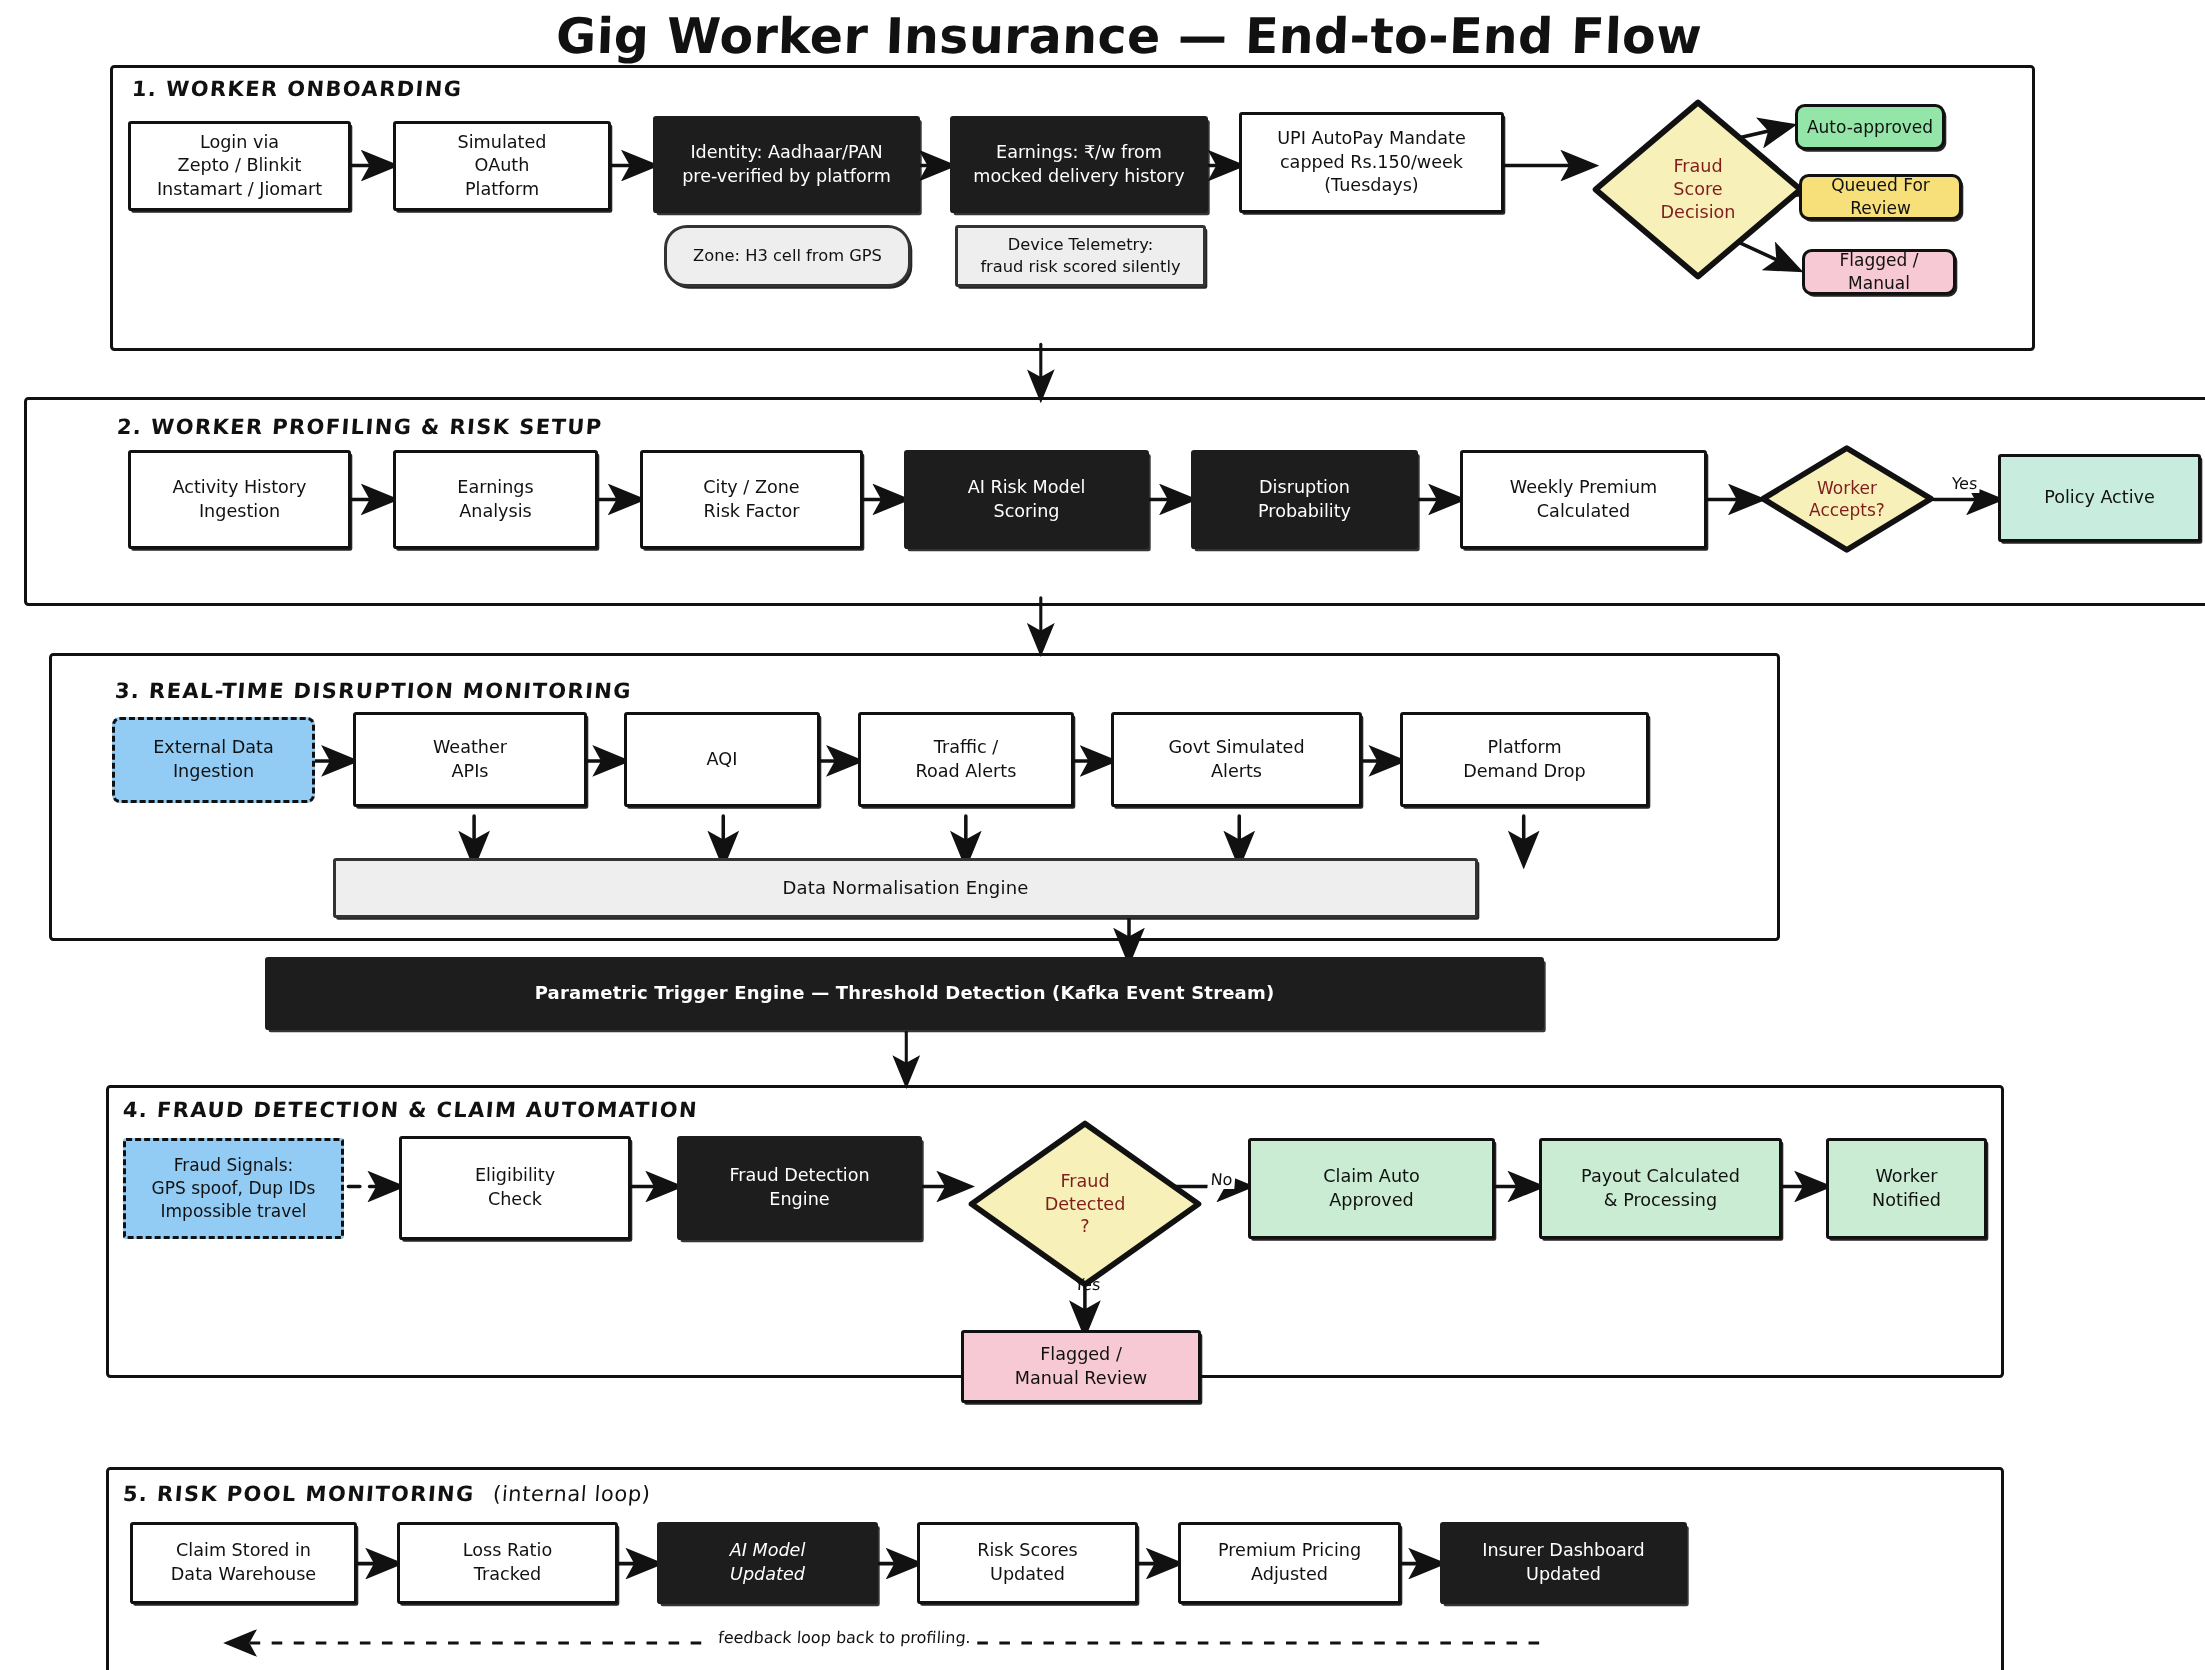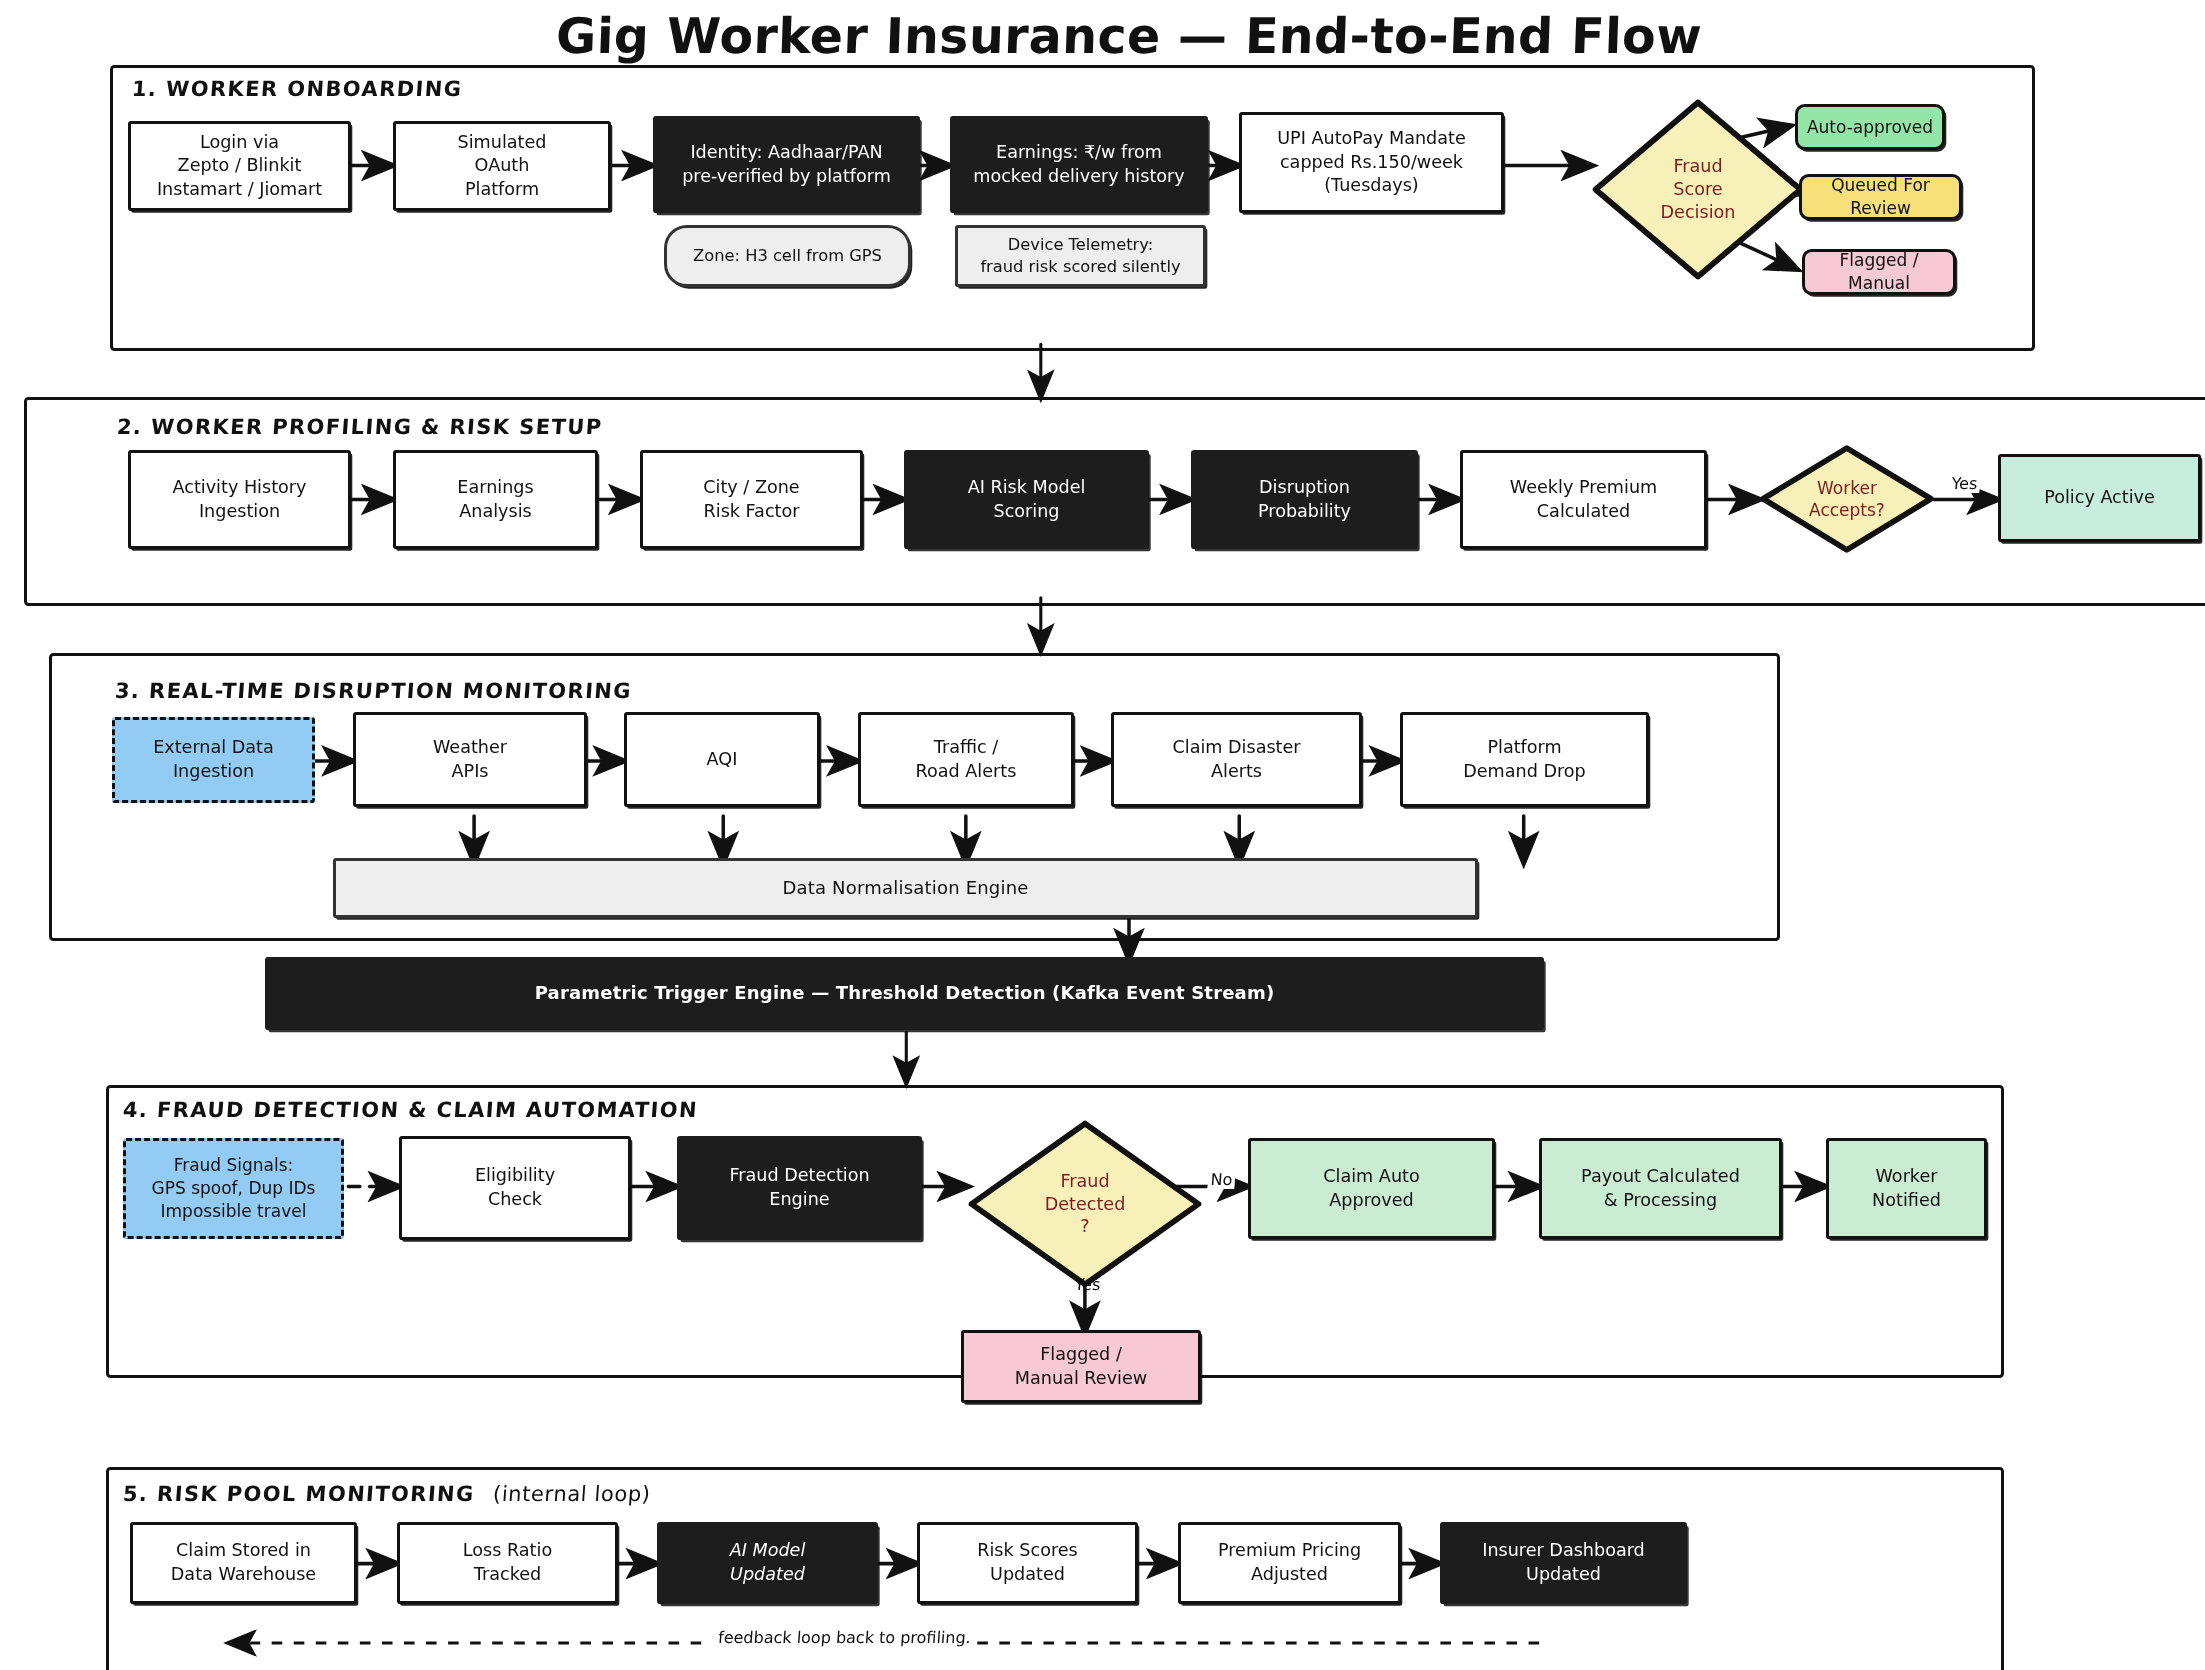--- a/index.html
+++ b/index.html
@@ -214,32 +214,32 @@
 Accepts?</div>
   </div>
 
   <div class="edge-label" style="left:1949px;top:474px;">Yes</div>
 
   <div class="node mint" style="left:1998px;top:454px;width:203px;height:88px;">Policy Active</div>
 
   <div class="section" style="left:49px;top:653px;width:1725px;height:282px;"></div>
   <div class="section-label" style="left:115px;top:679px;">3.  REAL-TIME DISRUPTION MONITORING</div>
 
-  <div class="node blue" style="left:112px;top:717px;width:203px;height:86px;white-space:pre-line;">External Data
+  <div class="node blue" style="left:112px;top:717px;width:203px;height:86px;white-space:pre-line;border-radius:8px;">External Data
 Ingestion</div>
 
   <div class="node" style="left:353px;top:712px;width:234px;height:95px;white-space:pre-line;">Weather
 APIs</div>
 
   <div class="node" style="left:624px;top:712px;width:196px;height:95px;white-space:pre-line;">AQI</div>
 
   <div class="node" style="left:858px;top:712px;width:216px;height:95px;white-space:pre-line;">Traffic /
 Road Alerts</div>
 
-  <div class="node" style="left:1111px;top:712px;width:251px;height:95px;white-space:pre-line;">Claim Disaster
+  <div class="node" style="left:1111px;top:712px;width:251px;height:95px;white-space:pre-line;">Govt Simulated
 Alerts</div>
 
   <div class="node" style="left:1400px;top:712px;width:249px;height:95px;white-space:pre-line;">Platform
 Demand Drop</div>
 
   <div class="node gray bar" style="left:333px;top:858px;width:1145px;height:60px;">Data Normalisation Engine</div>
 
   <div class="node dark bar" style="left:265px;top:957px;width:1279px;height:73px;">Parametric Trigger Engine — Threshold Detection  (Kafka Event Stream)</div>
 
   <div class="section" style="left:106px;top:1085px;width:1892px;height:287px;"></div>

